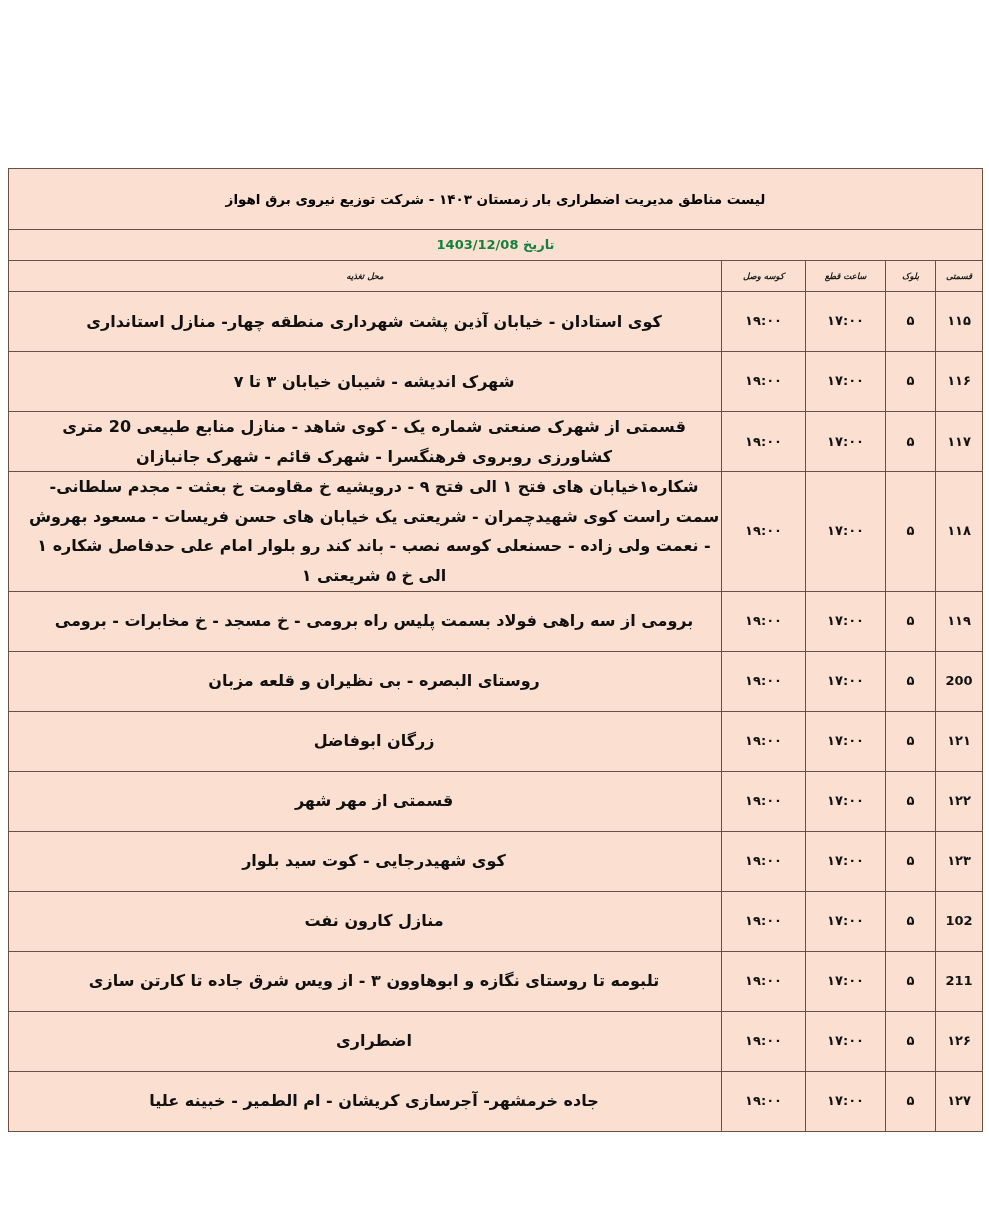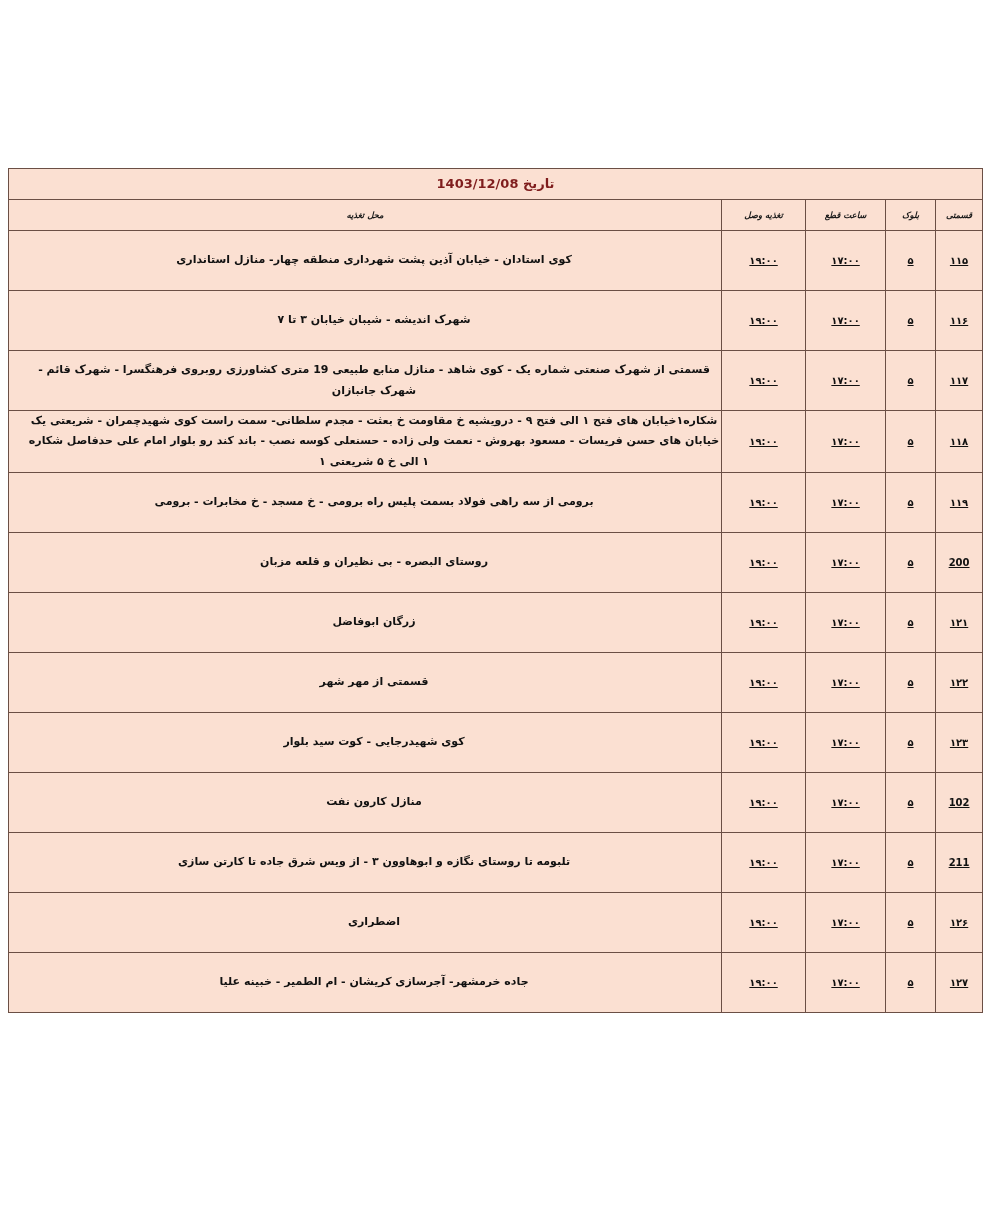--- a/index.html
+++ b/index.html
@@ -59,21 +59,21 @@
   .date-banner {
     background: #f50000;
     height: 30px;
     text-align: center;
     border: 1px solid #6b4f45 !important;
   }
   .date-banner .date-text {
     display: block;
     font-size: 13px;
     font-weight: bold;
-    color: #7f1d1d;
+    color: #15803d;
     line-height: 30px;
     white-space: nowrap;
   }
 
   
   .col-head {
     height: 30px;
     background: linear-gradient(to bottom, #fcded0 0%, #f8cdb6 55%, #f2b894 100%);
     text-align: center;
     font-style: italic;
@@ -87,74 +87,78 @@
     white-space: nowrap;
   }
 
   
   td.c-place {
     text-align: center;
     padding: 6px 10px;
   }
   td.c-place span {
     display: block;
-    font-size: 11px;
+    font-size: 16px;
     font-weight: bold;
     color: #111111;
     line-height: 1.85;
     padding-left: 18px;
   }
   td.c-time,
   td.c-block,
   td.c-index {
     text-align: center;
   }
   td.c-time span,
   td.c-block span,
   td.c-index span {
     display: block;
-    font-size: 10px;
+    font-size: 13px;
     font-weight: bold;
     color: #111111;
     line-height: 1.4;
     white-space: nowrap;
-    text-decoration: underline;
   }
   tr.data-row { height: 60px; }
 </style>
 </head>
 <body>
 
 <div id="sheet">
   <table id="outage-table">
     <colgroup>
       <col style="width:47px">
       <col style="width:50px">
       <col style="width:80px">
       <col style="width:84px">
       <col style="width:713px">
     </colgroup>
     <thead>
       <tr>
+        <td class="title-banner" colspan="5">
+          <span class="title-text">لیست مناطق مدیریت اضطراری بار زمستان ۱۴۰۳ - شرکت توزیع نیروی برق اهواز</span>
+        </td>
+      </tr>
+      <tr>
         <td class="date-banner" colspan="5">
           <span class="date-text">تاریخ 1403/12/08</span>
         </td>
       </tr>
       <tr>
         <th class="col-head">
           <span>قسمتی</span>
         </th>
         <th class="col-head">
           <span>بلوک</span>
         </th>
         <th class="col-head">
           <span>ساعت قطع</span>
         </th>
         <th class="col-head">
-          <span>تغذیه وصل</span>
+          <span>کوسه وصل</span>
         </th>
         <th class="col-head">
           <span>محل تغذیه</span>
         </th>
       </tr>
     </thead>
     <tbody>
       <tr class="data-row">
         <td class="c-index">
             <span>۱۱۵</span>
@@ -196,21 +200,21 @@
         <td class="c-block">
             <span>۵</span>
           </td>
         <td class="c-time">
             <span>۱۷:۰۰</span>
           </td>
         <td class="c-time">
             <span>۱۹:۰۰</span>
           </td>
         <td class="c-place">
-            <span>قسمتی از شهرک صنعتی شماره یک - کوی شاهد - منازل منابع طبیعی 19 متری کشاورزی روبروی فرهنگسرا - شهرک قائم - شهرک جانبازان</span>
+            <span>قسمتی از شهرک صنعتی شماره یک - کوی شاهد - منازل منابع طبیعی 20 متری کشاورزی روبروی فرهنگسرا - شهرک قائم - شهرک جانبازان</span>
           </td>
       </tr>
       <tr class="data-row">
         <td class="c-index">
             <span>۱۱۸</span>
           </td>
         <td class="c-block">
             <span>۵</span>
           </td>
         <td class="c-time">

